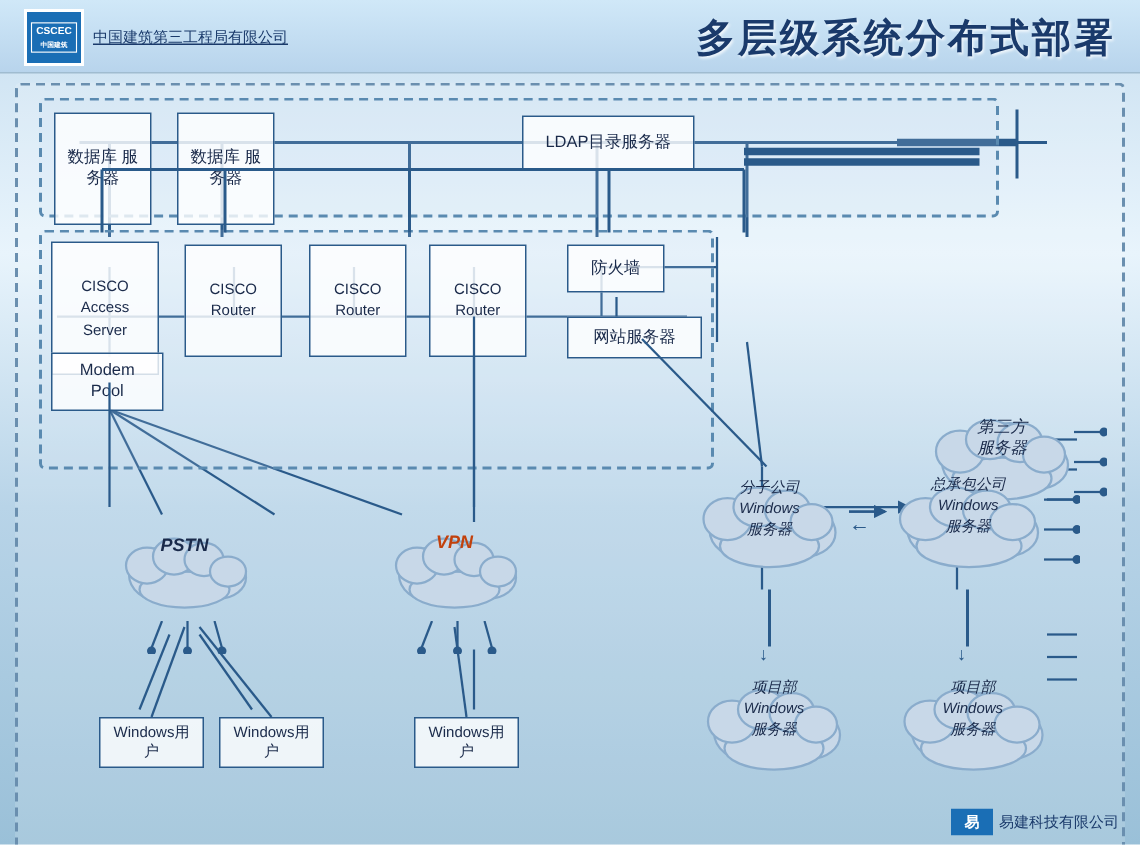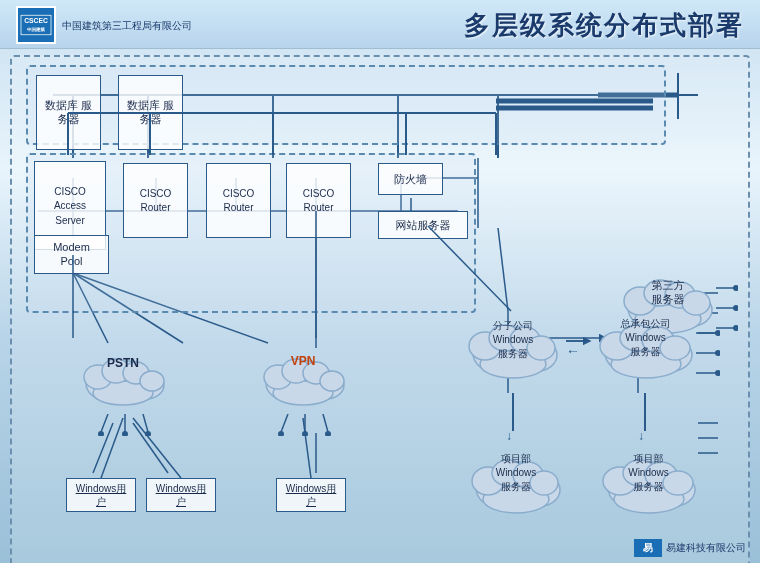--- a/index.html
+++ b/index.html
@@ -36,20 +36,21 @@
       font-size: 9px;
       color: white;
       font-weight: bold;
       letter-spacing: 0;
     }
     .logo-text {
       font-size: 10px;
       color: #1a3a6b;
       margin-left: 6px;
       line-height: 1.3;
+      text-decoration: underline;
     }
     .title-text {
       font-size: 26px;
       font-weight: bold;
       color: #1a3a6b;
       text-shadow: 1px 1px 2px rgba(255,255,255,0.8);
       letter-spacing: 2px;
     }
 
     
@@ -62,21 +63,20 @@
     }
 
     .windows-user-box {
       border: 1px solid #2a5a8a;
       background: rgba(255,255,255,0.7);
       padding: 2px 6px;
       font-size: 11px;
       color: #1a2a4a;
       text-align: center;
       min-width: 65px;
-      text-decoration: underline;
     }
 
     
     .footer {
       position: absolute;
       bottom: 6px;
       right: 16px;
       display: flex;
       align-items: center;
       gap: 4px;
@@ -101,20 +101,21 @@
     
     .pos { position: absolute; }
 
     
     .cloud-container {
       position: absolute;
       display: flex;
       flex-direction: column;
       align-items: flex-start;
       justify-content: center;
+      font-style: italic;
     }
 
     .rect-node {
       border: 1.5px solid #2a5a8a;
       background: rgba(255,255,255,0.8);
       padding: 22px 6px;
       font-size: 11px;
       color: #1a2a4a;
       text-align: center;
       line-height: 1.3;
@@ -226,20 +227,23 @@
         <span>数据库
 服务器</span>
       </div>
 
       <div class="pos rect-node" style="left:100px; top:12px; width:65px;">
         <span>数据库
 服务器</span>
       </div>
 
 
+      <div class="pos rect-node" style="left:330px; top:14px; width:115px; padding: 10px 8px;">
+        <span>LDAP目录服务器</span>
+      </div>
 
 
       <div class="pos rect-node" style="left:16px; top:98px; width:72px;">
         <span style="font-size:10px;">CISCO<br>Access Server</span>
       </div>
 
       <div class="pos rect-node" style="left:105px; top:100px; width:65px;">
         <span style="font-size:10px;">CISCO<br>Router</span>
       </div>
 

